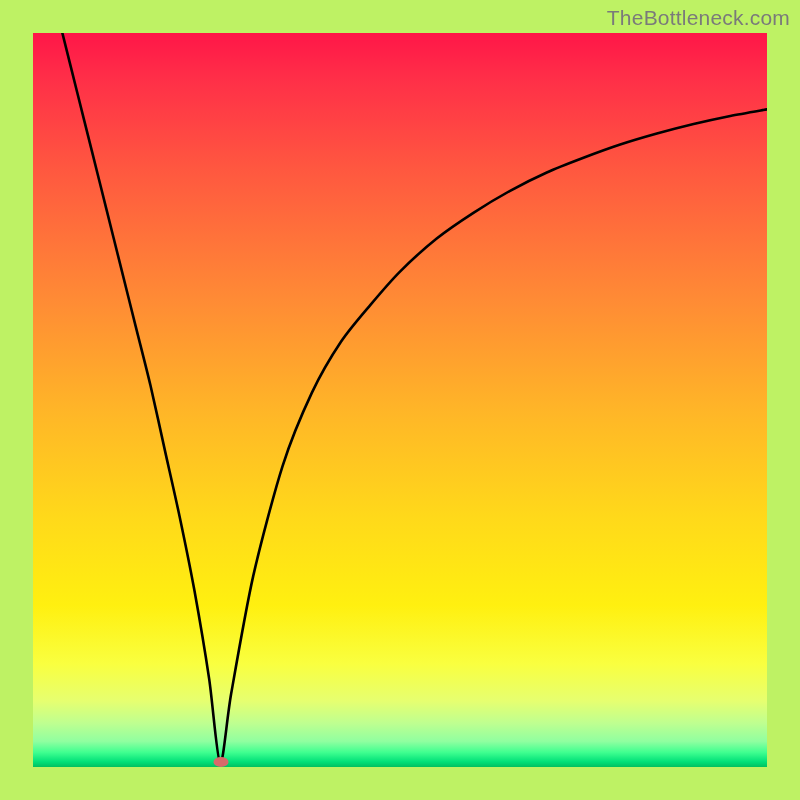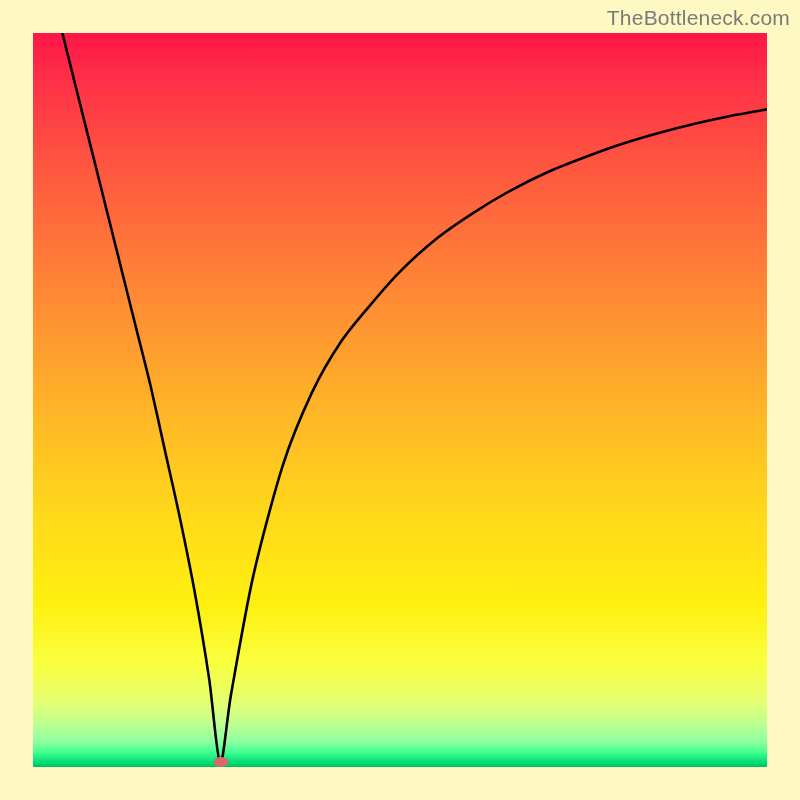--- a/index.html
+++ b/index.html
@@ -8,21 +8,21 @@
     width: 800px;
     height: 800px;
     overflow: hidden;
     background: #000;
     font-family: Arial, Helvetica, sans-serif;
   }
   .frame {
     position: relative;
     width: 800px;
     height: 800px;
-    background: #fef9c3;
+    background: #bef264;
     text-align: right;
   }
   .plot-area {
     position: absolute;
     left: 33px;
     top: 33px;
     width: 734px;
     height: 734px;
     
     background: linear-gradient(

